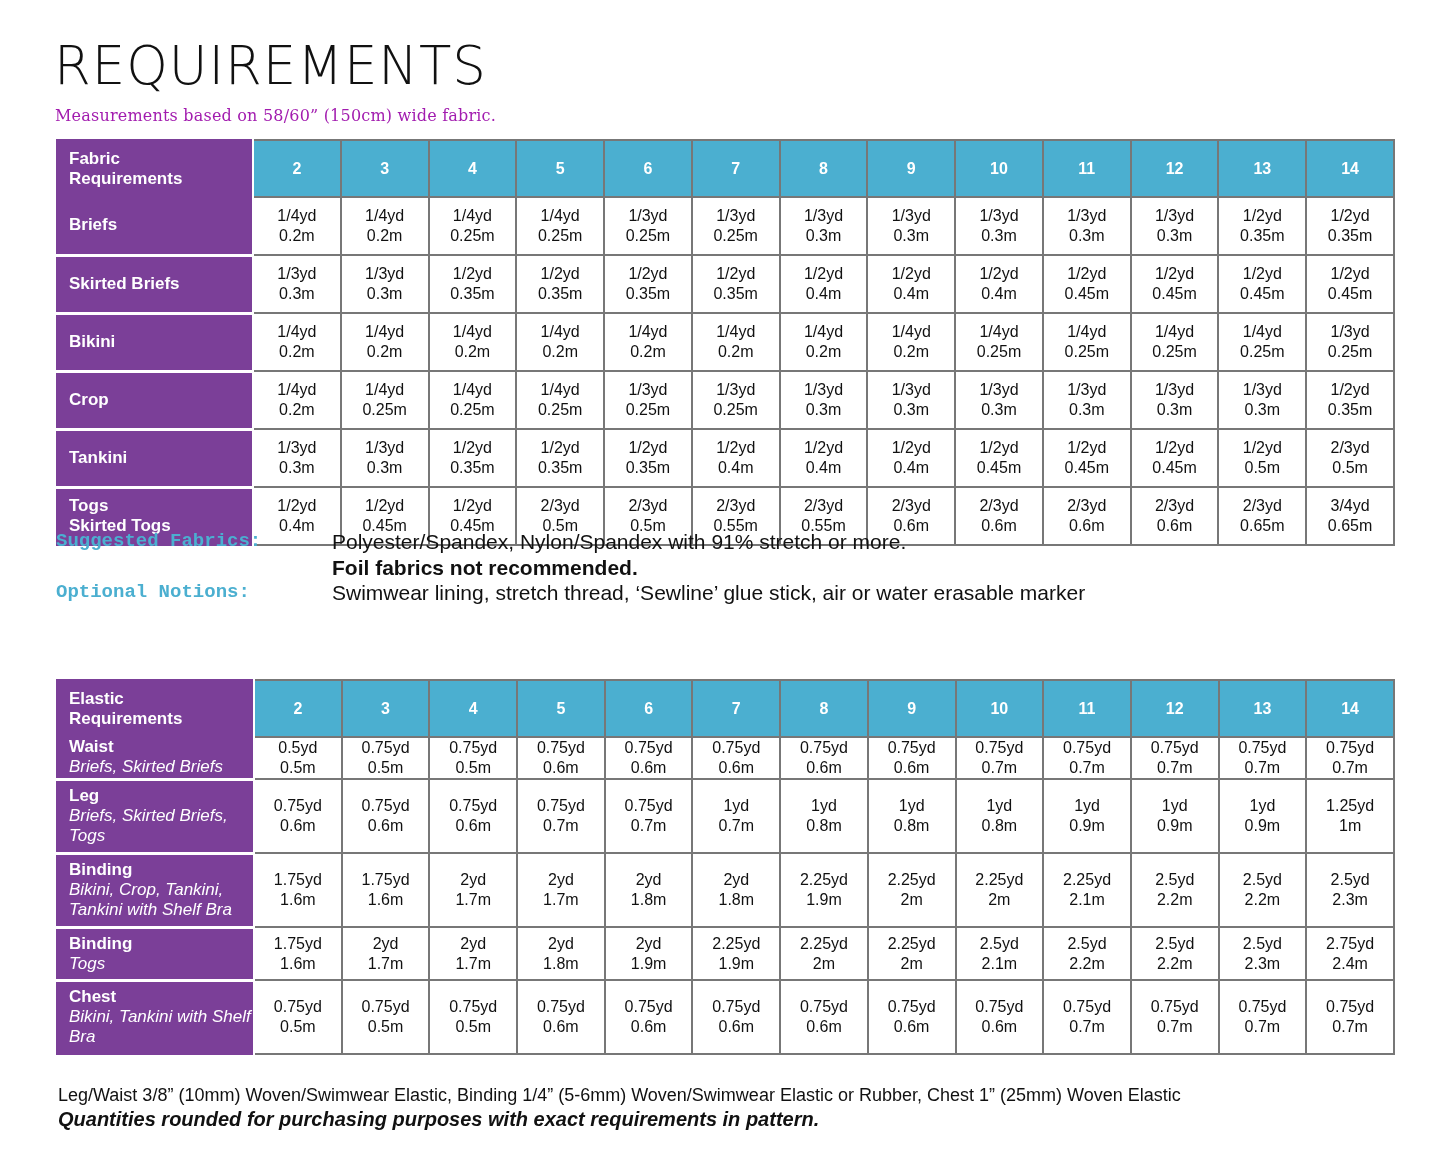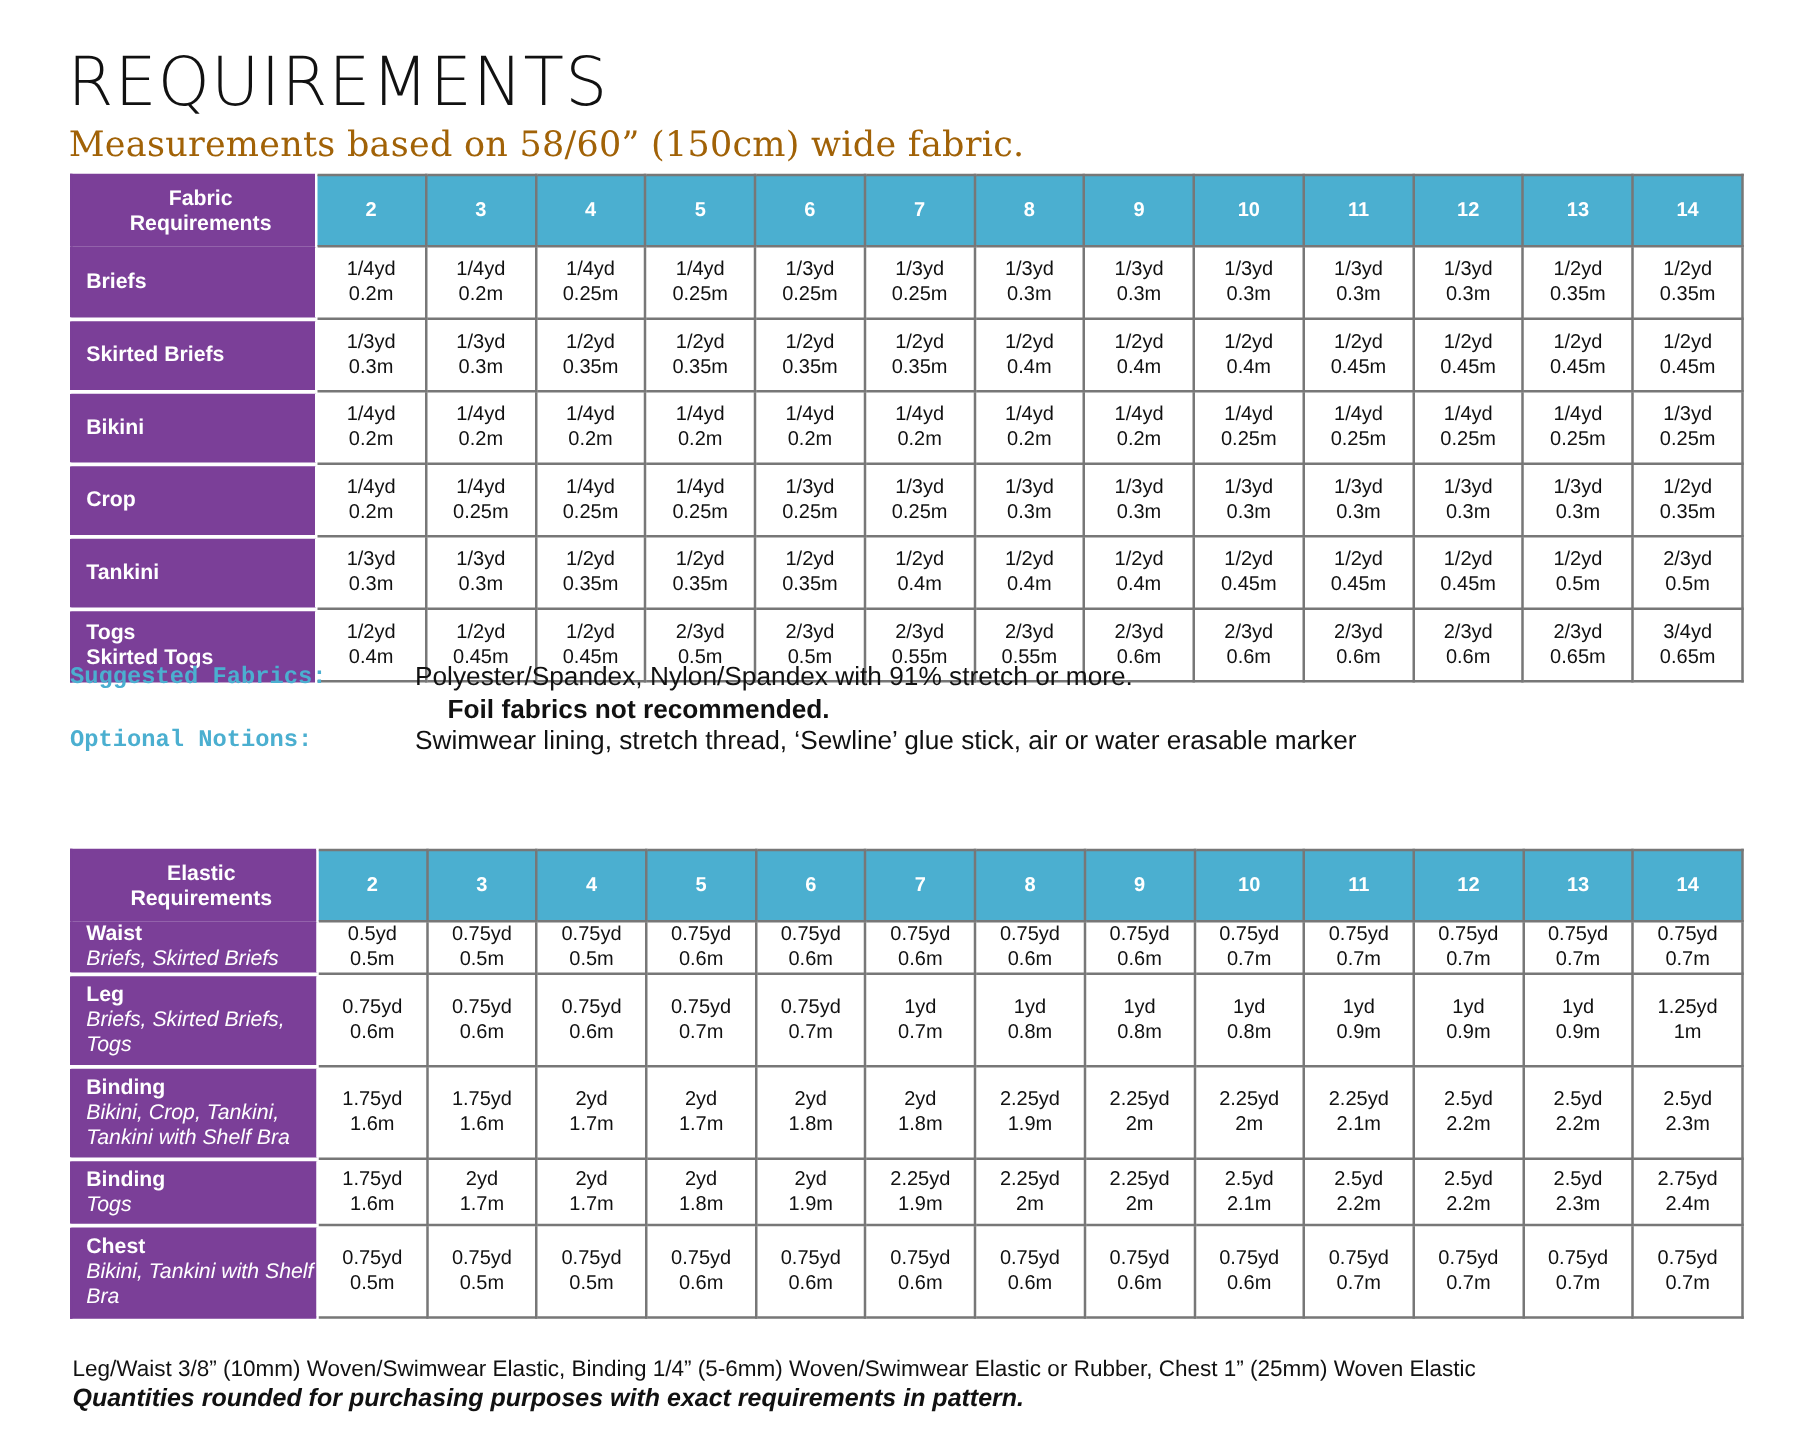--- a/index.html
+++ b/index.html
@@ -8,22 +8,22 @@
 
   .title {
     position: absolute; left: 54px; top: 36px;
     font-family: "DejaVu Sans", sans-serif; font-weight: 300;
     font-size: 54px; line-height: 60px; letter-spacing: 1px;
     transform: scaleX(0.98); transform-origin: left;
     color: #111;
   }
   .subtitle {
     position: absolute; left: 55px; top: 100px;
-    font-family: "DejaVu Serif", serif; font-size: 28px; line-height: 32px;
-    letter-spacing: 0.2px; color: #a16207;
+    font-family: "DejaVu Serif", serif; font-size: 16px; line-height: 32px;
+    letter-spacing: 0.2px; color: #a21caf;
   }
 
   table.req {
     position: absolute; left: 56px;
     border-collapse: collapse; table-layout: fixed;
     border: 2px solid #7b3f98;
   }
   table.req td, table.req th {
     border: 2px solid #777; text-align: center; vertical-align: middle;
     font-size: 16px; line-height: 20px; color: #111; font-weight: normal;
@@ -34,40 +34,40 @@
     border-color: #777;
   }
   table.req .lab {
     background: #7b3f98; color: #fff; text-align: left; padding-left: 11px;
     border: none; border-bottom: 3px solid #fff; border-right: 2px solid #fff;
     font-weight: bold; font-size: 17px; line-height: 20px;
   }
   table.req tr:last-child .lab { border-bottom: none; }
   table.req .lab .sub { display: block; font-style: italic; font-weight: normal; }
   table.req .lab .main { display: block; }
-  table.req th.corner { text-align: center; }
+  table.req th.corner { text-align: left; }
   table.req .val { display: block; }
 
   #fabric-table { top: 139px; width: 1339px; }
   #fabric-table col.c0 { width: 196px; }
   #fabric-table tr.hdr { height: 57px; }
   #fabric-table tr.row { height: 58px; }
 
   #elastic-table { top: 679px; width: 1339px; }
   #elastic-table col.c0 { width: 197px; }
   #elastic-table tr.hdr { height: 57px; }
 
   .notes { position: absolute; left: 56px; top: 529px; width: 1200px; }
   .note-row { display: flex; font-size: 21px; line-height: 25.5px; }
   .note-label {
     width: 276px; color: #4bafd0; font-family: Liberation Mono, monospace; font-weight: bold;
     font-size: 19px;
   }
   .note-text { color: #111; }
-  .note-text.bold { font-weight: bold; margin-left: 26px; }
+  .note-text.bold { font-weight: bold; }
 
   .footer { position: absolute; left: 58px; top: 1084px; }
   .footer .line1 { font-size: 18px; line-height: 22px; color: #111; }
   .footer .line2 { font-size: 20px; line-height: 26px; font-weight: bold; font-style: italic; color: #111; }
 </style>
 </head>
 <body>
 
 <div class="title">REQUIREMENTS</div>
 <div class="subtitle">Measurements based on 58/60” (150cm) wide fabric.</div>

